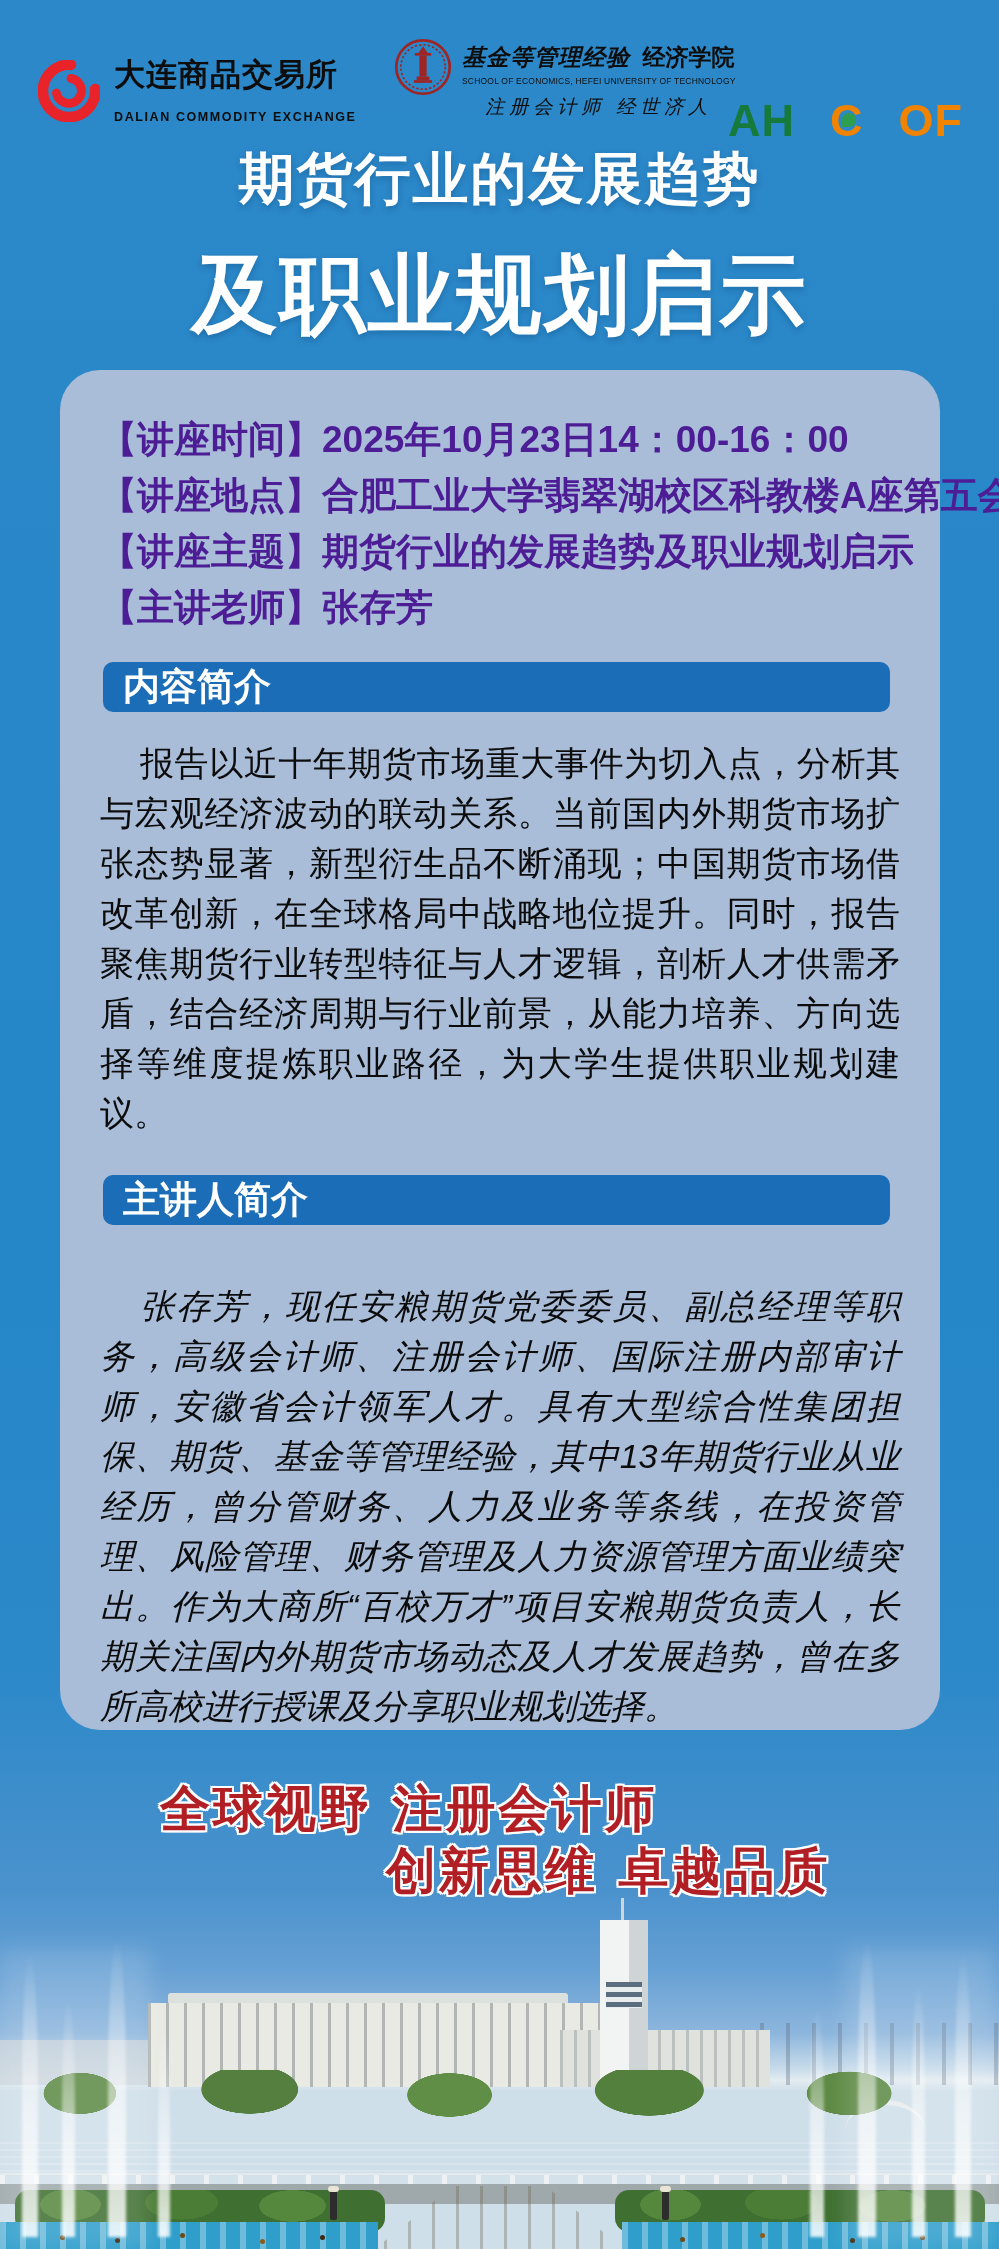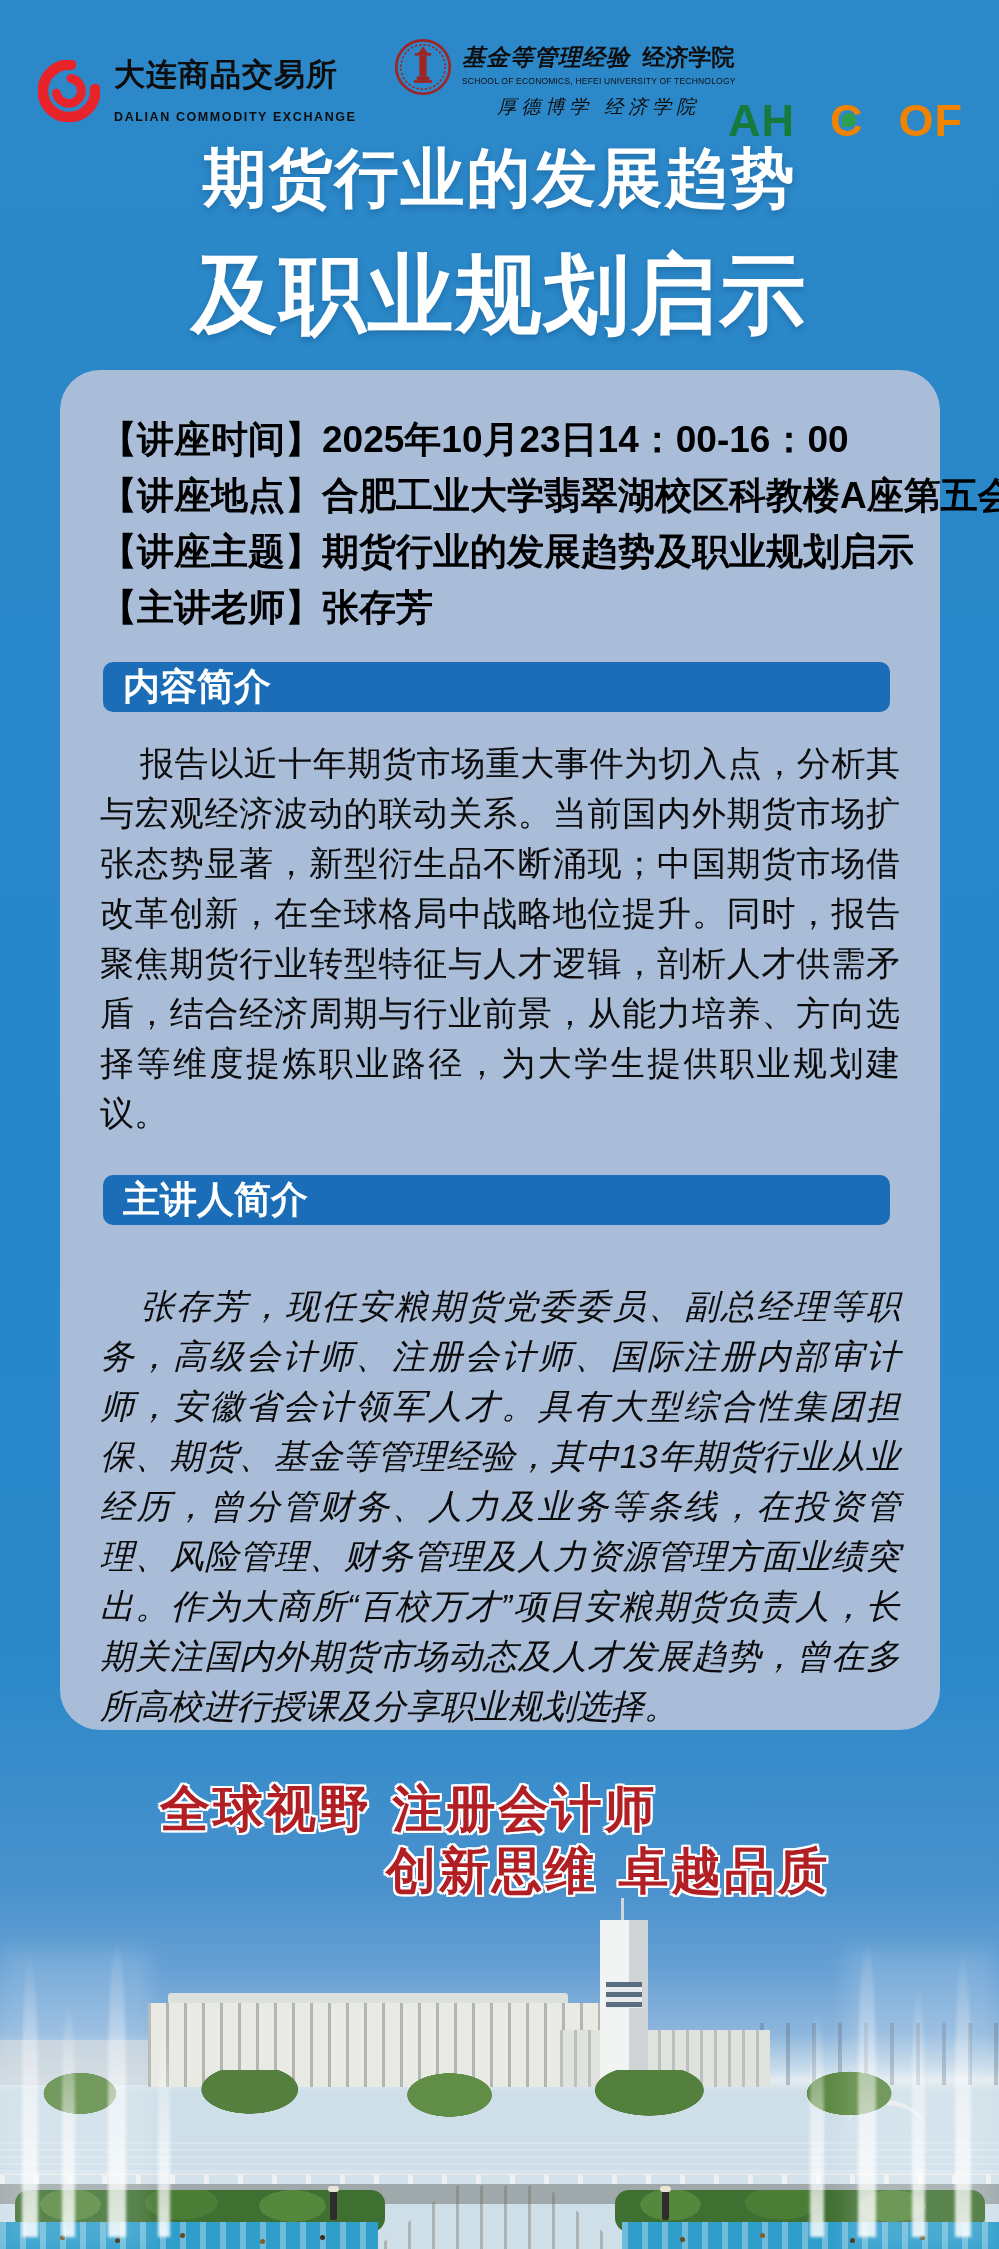--- a/index.html
+++ b/index.html
@@ -26,28 +26,28 @@
   .ah-green{color:#157a3c;}
   .cof-orange{color:#f08300;}
   .ahcof-c{position:relative;display:inline-block;}
   .ahcof-c .leaf{position:absolute;left:12px;top:16px;width:14px;height:14px;border-radius:50% 50% 50% 0;
     background:#2e9e4f;}
   .ahcof-cn{color:#157a3c;font-size:41px;font-weight:800;margin-left:7px;letter-spacing:2px;margin-top:20px;}
 
   
   .title{position:absolute;left:0;top:118px;width:999px;text-align:center;color:#ffffff;
     font-family:"DejaVu Serif",serif;font-weight:900;}
-  .title .t1{font-size:64px;line-height:120px;letter-spacing:2px;text-shadow:0 3px 6px rgba(0,40,80,.25);}
+  .title .t1{font-size:56px;line-height:120px;letter-spacing:2px;text-shadow:0 3px 6px rgba(0,40,80,.25);}
   .title .t2{font-size:86px;line-height:112px;letter-spacing:2px;text-shadow:0 3px 6px rgba(0,40,80,.25);}
 
   
   .card{position:absolute;left:60px;top:370px;width:880px;height:1360px;background:#a9bcd8;
     border-radius:40px;}
   .details{margin:42px 0 0 40px;}
-  .detail-row{font-size:37px;font-weight:700;color:#000000;line-height:56px;white-space:nowrap;}
+  .detail-row{font-size:37px;font-weight:700;color:#4c1d95;line-height:56px;white-space:nowrap;}
   .section-bar{box-sizing:border-box;margin:26px 0 0 43px;width:787px;height:50px;border-radius:10px;
     background:#1a6db6;color:#ffffff;font-size:37px;font-weight:700;line-height:50px;padding-left:20px;}
   .section-bar.second{margin-top:37px;}
   .para{margin:26px 40px 0 40px;width:800px;font-size:34px;line-height:50px;color:#0c0c0c;
     text-indent:40px;text-align:justify;font-weight:500;}
   .para.second{margin-top:56px;font-style:italic;}
 
   
   .slogan{position:absolute;z-index:30;font-family:"DejaVu Serif",serif;font-weight:700;color:#b11f24;
     font-size:50px;letter-spacing:3px;white-space:nowrap;
@@ -155,21 +155,21 @@
           <rect x="25" y="42.5" width="14" height="4"></rect>
           <rect x="22" y="46.5" width="20" height="3"></rect>
         </g>
       </svg>
       <div class="hfut-text">
         <div class="hfut-row1">
           <span class="hfut-univ">基金等管理经验</span>
           <span class="hfut-school">经济学院</span>
         </div>
         <div class="hfut-en">SCHOOL OF ECONOMICS, HEFEI UNIVERSITY OF TECHNOLOGY</div>
-        <div class="hfut-motto">厚德博学  经济学院</div>
+        <div class="hfut-motto">注册会计师  经世济人</div>
       </div>
     </div>
 
     <div class="ahcof">
       <span class="ahcof-latin ah-green" style="text-transform:uppercase;">Ah</span>
         <span class="ahcof-latin cof-orange ahcof-c" style="text-transform:uppercase;"><span>C</span><span class="leaf"></span></span>
         <span class="ahcof-latin cof-orange" style="text-transform:uppercase;">of</span>
       <span class="ahcof-cn">安粮</span>
     </div>
   </div>

